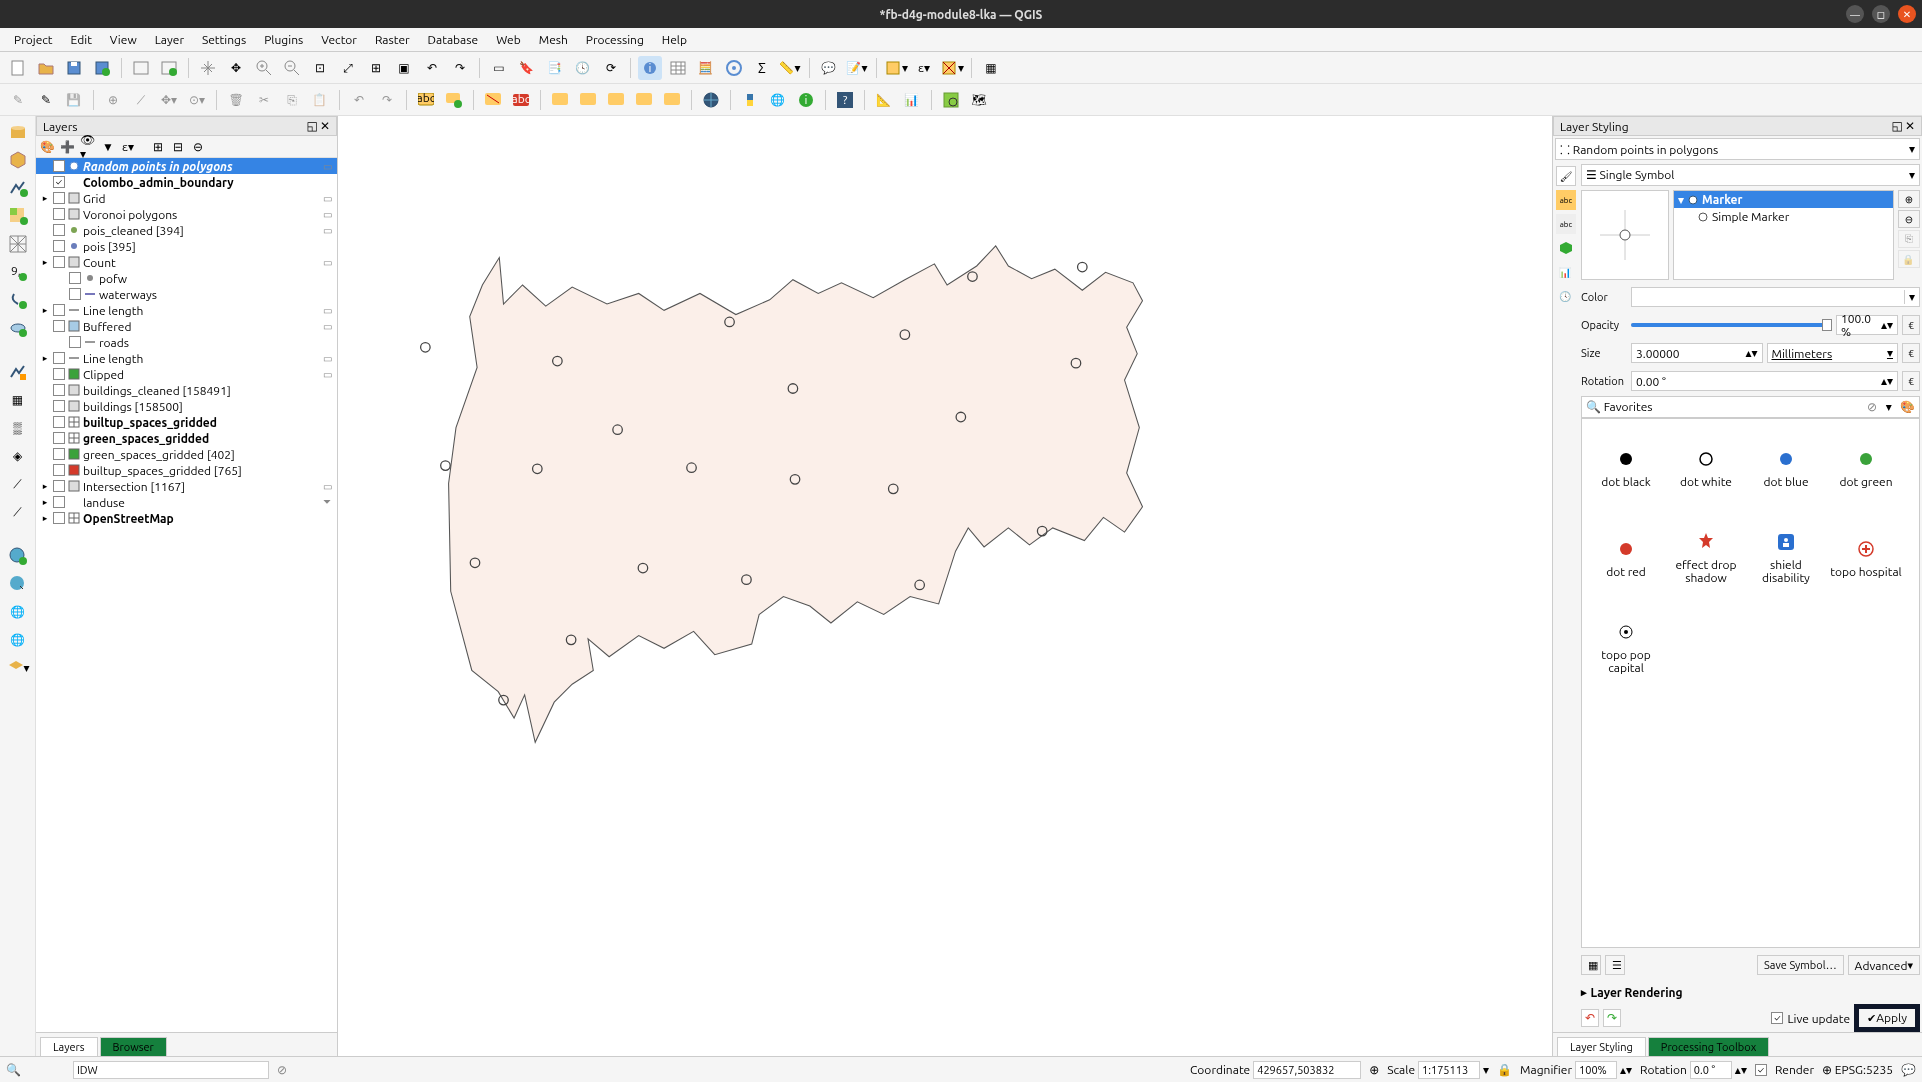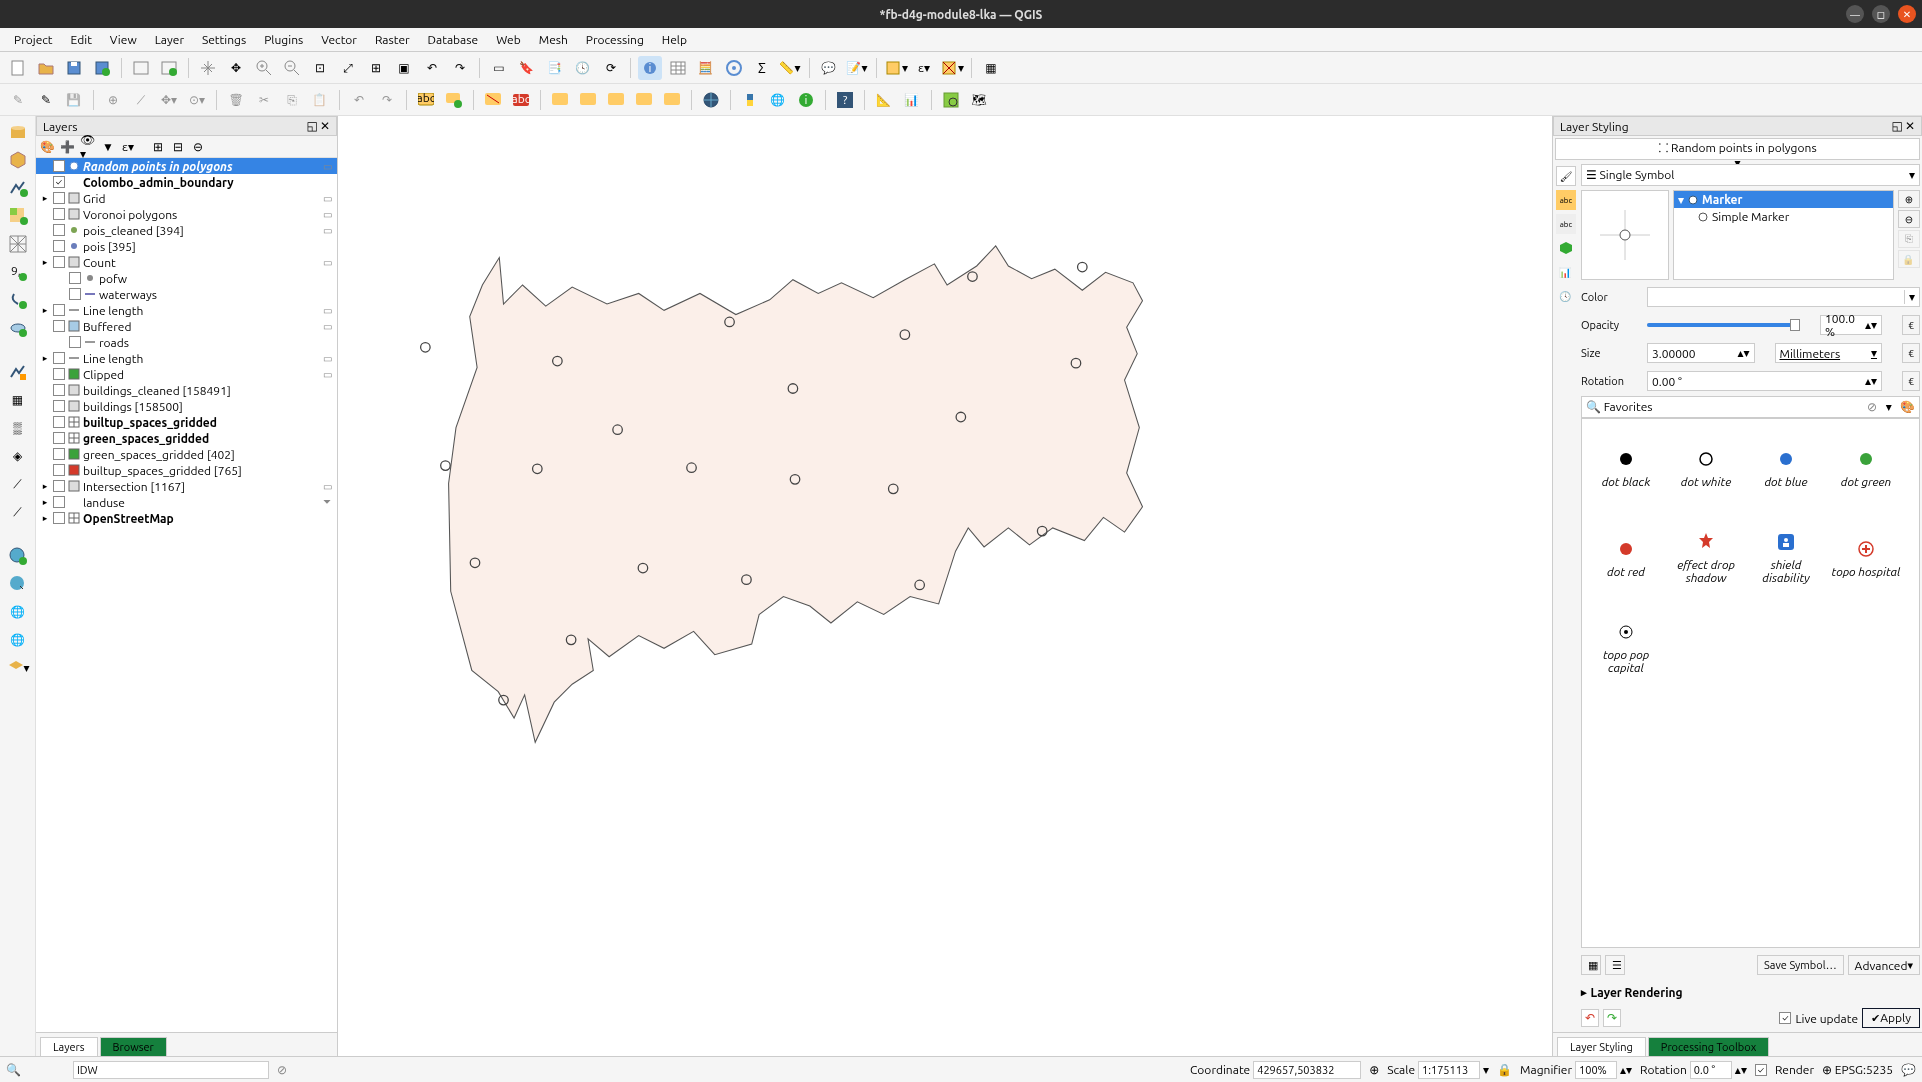--- a/index.html
+++ b/index.html
@@ -43,34 +43,34 @@
 .right-vtabs .vt { width: 20px; height: 20px; display: flex; align-items: center; justify-content: center; cursor: pointer; font-size: 10px; }
 .right-content { flex: 1; display: flex; flex-direction: column; padding: 2px; overflow: hidden; }
 .combo { height: 22px; border: 1px solid #ccc; background: #fff; display: flex; align-items: center; padding: 0 4px; font-size: 11px; justify-content: space-between; cursor: pointer; }
 .symbol-preview-area { display: flex; gap: 4px; margin: 4px 0; height: 90px; }
 .sym-preview { width: 88px; border: 1px solid #ccc; background: #fff; display: flex; align-items: center; justify-content: center; }
 .sym-tree { flex: 1; border: 1px solid #ccc; background: #fff; font-size: 11px; }
 .sym-tree .st-row { display: flex; align-items: center; height: 17px; padding: 0 4px; gap: 4px; }
 .sym-tree .st-row.sel { background: #3584e4; color: #fff; }
 .sym-side-btns { width: 22px; display: flex; flex-direction: column; gap: 2px; }
 .sym-side-btns .sb { height: 18px; border: 1px solid #ccc; background: #f5f5f5; display: flex; align-items: center; justify-content: center; font-size: 10px; cursor: pointer; }
-.prop-row { display: flex; align-items: center; height: 26px; gap: 20px; margin-bottom: 2px; }
+.prop-row { display: flex; align-items: center; height: 26px; gap: 4px; margin-bottom: 2px; }
 .prop-row .pl { width: 46px; font-size: 11px; }
 .prop-row .pv { flex: 1; height: 20px; border: 1px solid #ccc; background: #fff; display: flex; align-items: center; padding: 0 4px; font-size: 11px; }
 .prop-row .unit { width: 120px; text-decoration: underline; }
 .prop-row .endbtn { width: 18px; height: 20px; border: 1px solid #ccc; background: #f5f5f5; display: flex; align-items: center; justify-content: center; cursor: pointer; font-size: 10px; }
 .sym-gallery { flex: 1; border: 1px solid #ccc; background: #fff; display: flex; flex-wrap: wrap; align-content: flex-start; padding: 8px; gap: 8px; overflow: hidden; }
-.sym-item { width: 72px; height: 82px; display: flex; flex-direction: column; align-items: center; justify-content: center; gap: 6px; cursor: pointer; text-align: center; font-size: 10px; font-style: italic; }
+.sym-item { width: 72px; height: 82px; display: flex; flex-direction: column; align-items: center; justify-content: center; gap: 6px; cursor: pointer; text-align: center; font-size: 10px; }
 .sym-item .sicn { width: 20px; height: 20px; display: flex; align-items: center; justify-content: center; }
 .gal-foot { display: flex; align-items: center; height: 26px; gap: 4px; margin-top: 4px; }
 .gal-foot .gf { height: 20px; border: 1px solid #ccc; background: #f5f5f5; padding: 0 6px; display: flex; align-items: center; cursor: pointer; font-size: 11px; }
 .layren { height: 20px; display: flex; align-items: center; gap: 4px; font-weight: bold; font-size: 11px; margin: 4px 0; }
 .footrow { height: 24px; display: flex; align-items: center; gap: 4px; }
 .footrow .fb { height: 18px; width: 18px; border: 1px solid #ccc; background: #fff; display: flex; align-items: center; justify-content: center; cursor: pointer; }
-.footrow .apply { flex: 0 0 auto; padding: 2px 8px; border: 1px solid #0f172a; background: #f5f5f5; cursor: pointer; font-size: 11px; }
+.footrow .apply { flex: 0 0 auto; padding: 2px 8px; border: 5px solid #0f172a; background: #f5f5f5; cursor: pointer; font-size: 11px; }
 .statusbar { height: 26px; background: #f5f5f5; border-top: 1px solid #ccc; display: flex; align-items: center; padding: 0 6px; gap: 8px; font-size: 11px; }
 .statusbar .sfield { display: flex; align-items: center; gap: 3px; }
 .statusbar input { height: 18px; border: 1px solid #ccc; padding: 0 3px; font-size: 11px; }
 .statusbar .search { width: 196px; margin-left: 44px; }
 .statusbar .coord { width: 108px; }
 .statusbar .scale { width: 62px; }
 .statusbar .mag, .statusbar .rot { width: 42px; }
 .slider-track { flex: 1; height: 4px; background: #ccc; position: relative; border-radius: 2px; }
 .slider-fill { position: absolute; left: 0; top: 0; bottom: 0; background: #3584e4; border-radius: 2px; }
 .slider-thumb { position: absolute; top: -4px; width: 10px; height: 12px; background: #fff; border: 1px solid #888; }
@@ -663,21 +663,21 @@
   </div>
 
   <div class="panel-right">
     <div class="panel-title">
       <span>Layer Styling</span>
       <span class="pt-icons">
           <span>◱</span> 
           <span>✕</span>
         </span>
     </div>
-    <div class="combo" style="margin:2px;flex-direction:column;">
+    <div class="combo" style="margin:2px;">
       <span>⸬ <span>Random points in polygons</span></span>
         <span>▾</span>
     </div>
     <div class="right-body">
       <div class="right-vtabs">
         <div class="vt" style="background:#fff;border:1px solid #ccc;">🖌</div>
         <div class="vt" style="background:#fc6;font-size:8px;">abc</div>
         <div class="vt" style="background:#eee;font-size:8px;">abc</div>
         <div class="vt">
             <svg width="16" height="16">

